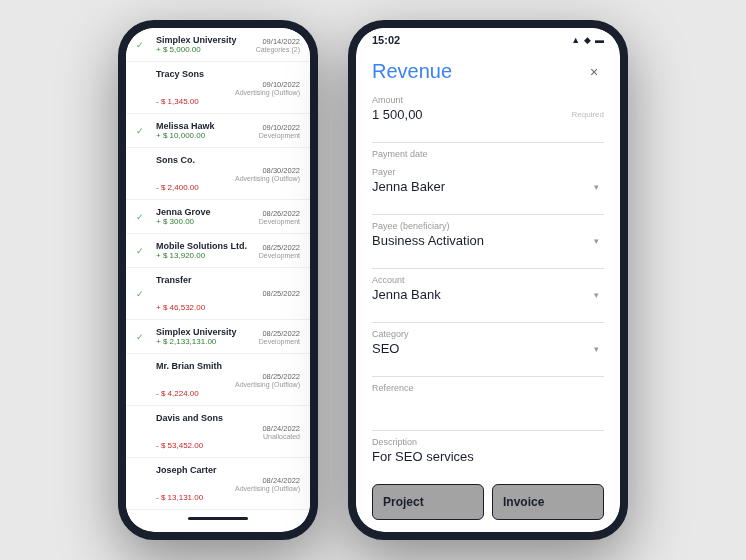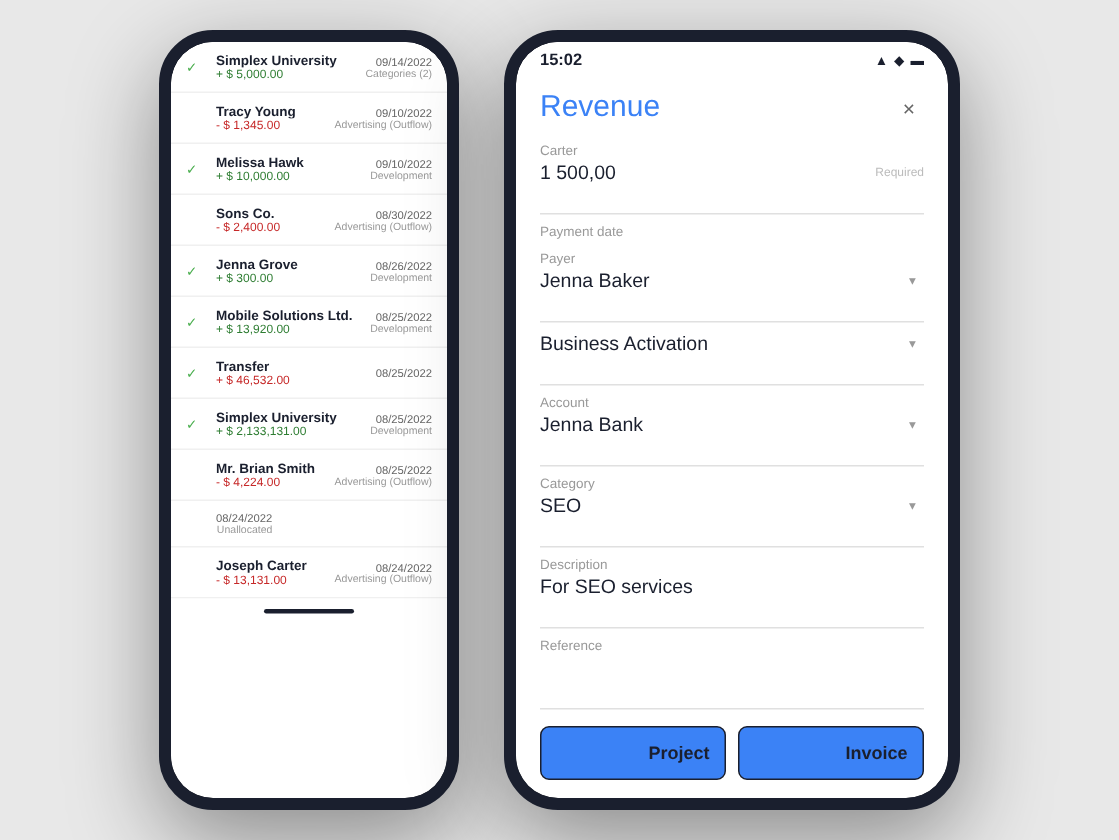--- a/index.html
+++ b/index.html
@@ -28,21 +28,21 @@
       box-shadow: 0 20px 60px rgba(0,0,0,0.4), inset 0 0 0 2px #555;
       position: relative;
       background: #1a1f2e;
     }
     .phone-left {
       width: 200px;
       height: 520px;
       border: 8px solid #1a1f2e;
     }
     .phone-right {
-      width: 304px;
+      width: 280px;
       height: 520px;
       border: 8px solid #1a1f2e;
     }
     .phone-screen {
       width: 100%;
       height: 100%;
       border-radius: 28px;
       overflow: hidden;
       background: #fff;
     }
@@ -82,21 +82,21 @@
       color: #1a1f2e;
       white-space: nowrap;
       overflow: hidden;
       text-overflow: ellipsis;
     }
     .tx-amount {
       font-size: 8px;
       font-weight: 500;
     }
     .tx-amount.positive { color: #2e7d32; }
-    .tx-amount.negative { color: #c62828; }
+    .tx-amount.negative { color: #c62828; margin-top: 18px; }
     .tx-right {
       text-align: right;
       flex-shrink: 0;
     }
     .tx-date {
       font-size: 7.5px;
       color: #666;
     }
     .tx-category {
       font-size: 7px;
@@ -205,25 +205,25 @@
     .form-footer {
       padding: 8px 16px 12px;
       display: flex;
       gap: 8px;
     }
     .footer-btn {
       flex: 1;
       padding: 10px;
       border: 1.5px solid #1a1f2e;
       border-radius: 6px;
-      background: #3b82f6;
+      background: #a3a3a3;
       color: #1a1f2e;
       font-size: 12px;
       font-weight: 600;
-      text-align: right;
+      text-align: left;
       cursor: pointer;
     }
   </style>
 </head>
 <body>
 
 <div class="scene">
 
   <div class="phone phone-left">
     <div class="phone-screen">
@@ -236,21 +236,21 @@
                 <div class="tx-amount positive">+ $ 5,000.00</div>
               </div>
               <div class="tx-right">
                 <div class="tx-date">09/14/2022</div>
                 <div class="tx-category">Categories (2)</div>
               </div>
             </div>
             <div class="transaction-item">
               <div class="tx-check" style="color: rgb(76, 175, 80);"></div>
               <div class="tx-info">
-                <div class="tx-name">Tracy Young</div>
+                <div class="tx-name">Tracy Sons</div>
                 <div class="tx-amount negative">- $ 1,345.00</div>
               </div>
               <div class="tx-right">
                 <div class="tx-date">09/10/2022</div>
                 <div class="tx-category">Advertising (Outflow)</div>
               </div>
             </div>
             <div class="transaction-item">
               <div class="tx-check" style="color: rgb(76, 175, 80);">✓</div>
               <div class="tx-info">
@@ -323,20 +323,24 @@
                 <div class="tx-name">Mr. Brian Smith</div>
                 <div class="tx-amount negative">- $ 4,224.00</div>
               </div>
               <div class="tx-right">
                 <div class="tx-date">08/25/2022</div>
                 <div class="tx-category">Advertising (Outflow)</div>
               </div>
             </div>
             <div class="transaction-item">
               <div class="tx-check" style="color: rgb(76, 175, 80);"></div>
+              <div class="tx-info">
+                <div class="tx-name">Davis and Sons</div>
+                <div class="tx-amount negative">- $ 53,452.00</div>
+              </div>
               <div class="tx-right">
                 <div class="tx-date">08/24/2022</div>
                 <div class="tx-category">Unallocated</div>
               </div>
             </div>
             <div class="transaction-item">
               <div class="tx-check" style="color: rgb(76, 175, 80);"></div>
               <div class="tx-info">
                 <div class="tx-name">Joseph Carter</div>
                 <div class="tx-amount negative">- $ 13,131.00</div>
@@ -365,40 +369,41 @@
         </div>
       </div>
 
       <div class="form-container">
         <div class="form-header">
           <span class="form-title">Revenue</span>
           <div class="close-btn">×</div>
         </div>
 
         <div class="field-group">
-          <div class="field-label">Carter</div>
+          <div class="field-label">Amount</div>
           <div class="field-value">
             <span>1 500,00</span>
             <span style="font-size:8px;color:#bbb;">Required</span>
           </div>
         </div>
 
         <div class="field-group">
           <div class="field-label">Payment date</div>
         </div>
 
         <div class="field-group">
           <div class="field-label">Payer</div>
           <div class="field-value">
             <span>Jenna Baker</span>
             <span class="chevron-down">▾</span>
           </div>
         </div>
 
         <div class="field-group">
+          <div class="field-label">Payee (beneficiary)</div>
           <div class="field-value">
             <span>Business Activation</span>
             <span class="chevron-down">▾</span>
           </div>
         </div>
 
         <div class="field-group">
           <div class="field-label">Account</div>
           <div class="field-value">
             <span>Jenna Bank</span>
@@ -408,27 +413,27 @@
 
         <div class="field-group">
           <div class="field-label">Category</div>
           <div class="field-value">
             <span>SEO</span>
             <span class="chevron-down">▾</span>
           </div>
         </div>
 
         <div class="field-group">
+          <div class="field-label">Reference</div>
+          <div class="field-value placeholder">&nbsp;</div>
+        </div>
+
+        <div class="field-group">
           <div class="field-label">Description</div>
           <div class="field-value">For SEO services</div>
-        </div>
-
-        <div class="field-group">
-          <div class="field-label">Reference</div>
-          <div class="field-value placeholder">&nbsp;</div>
         </div>
       </div>
 
       <div class="form-footer">
         <button class="footer-btn">Project</button>
         <button class="footer-btn">Invoice</button>
       </div>
     </div>
   </div>
 </div>

